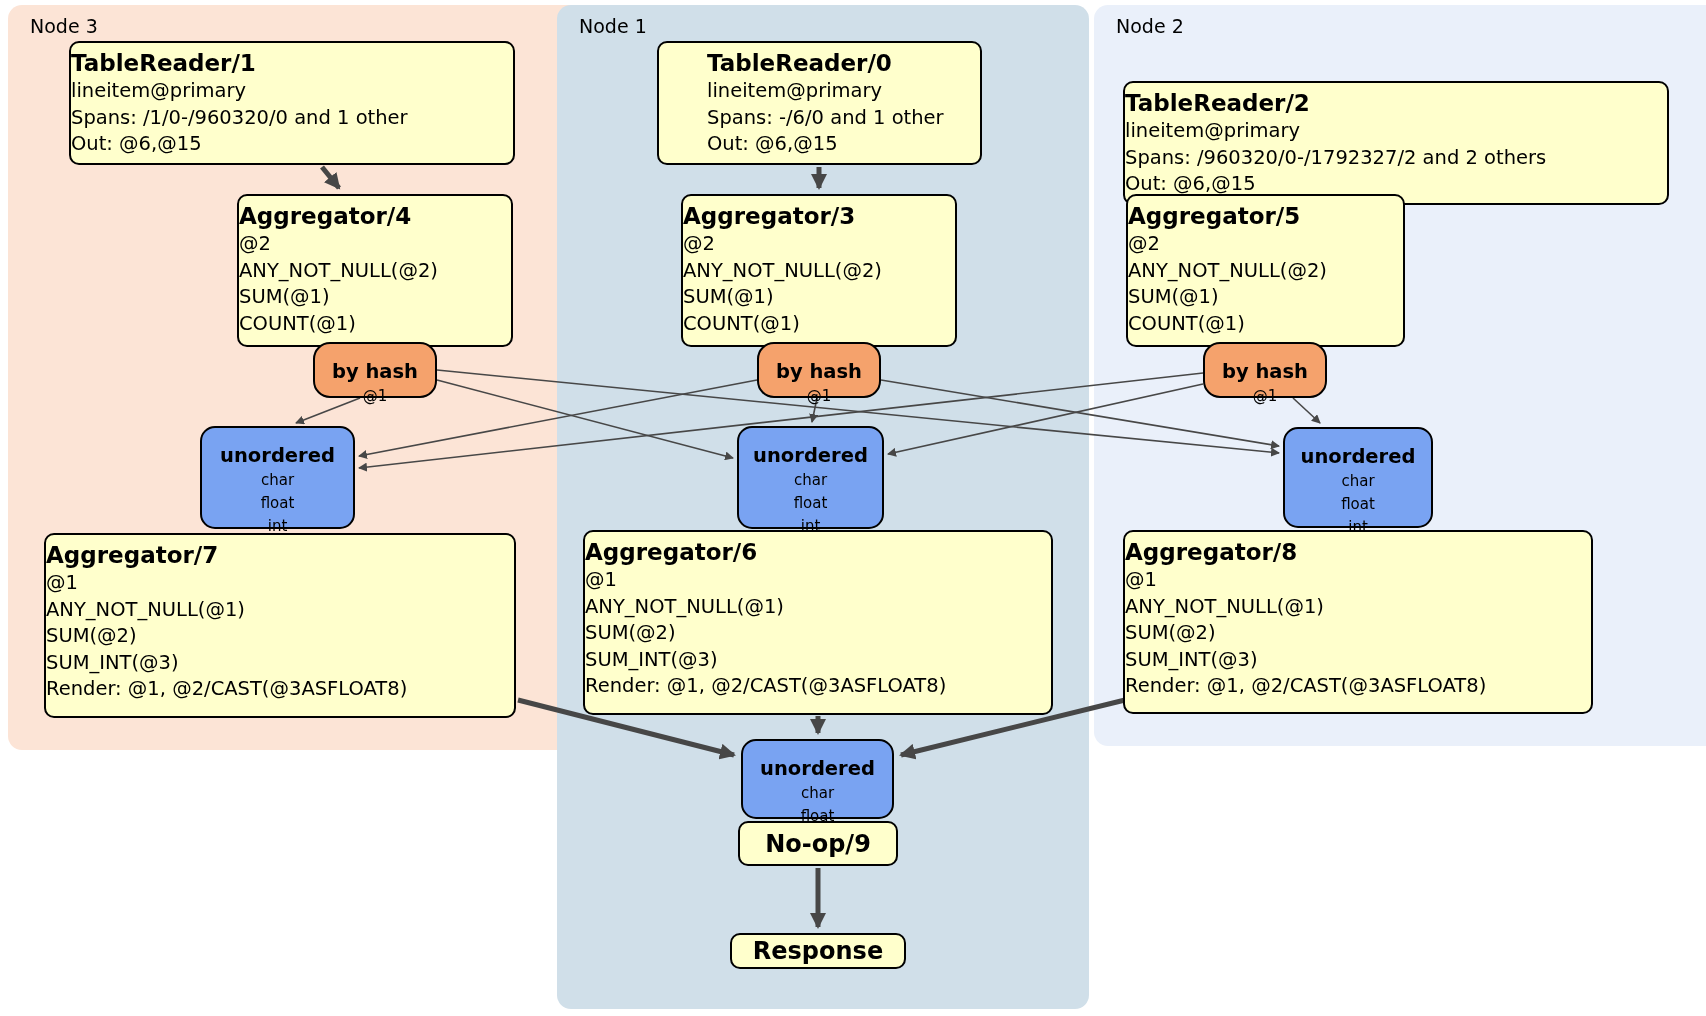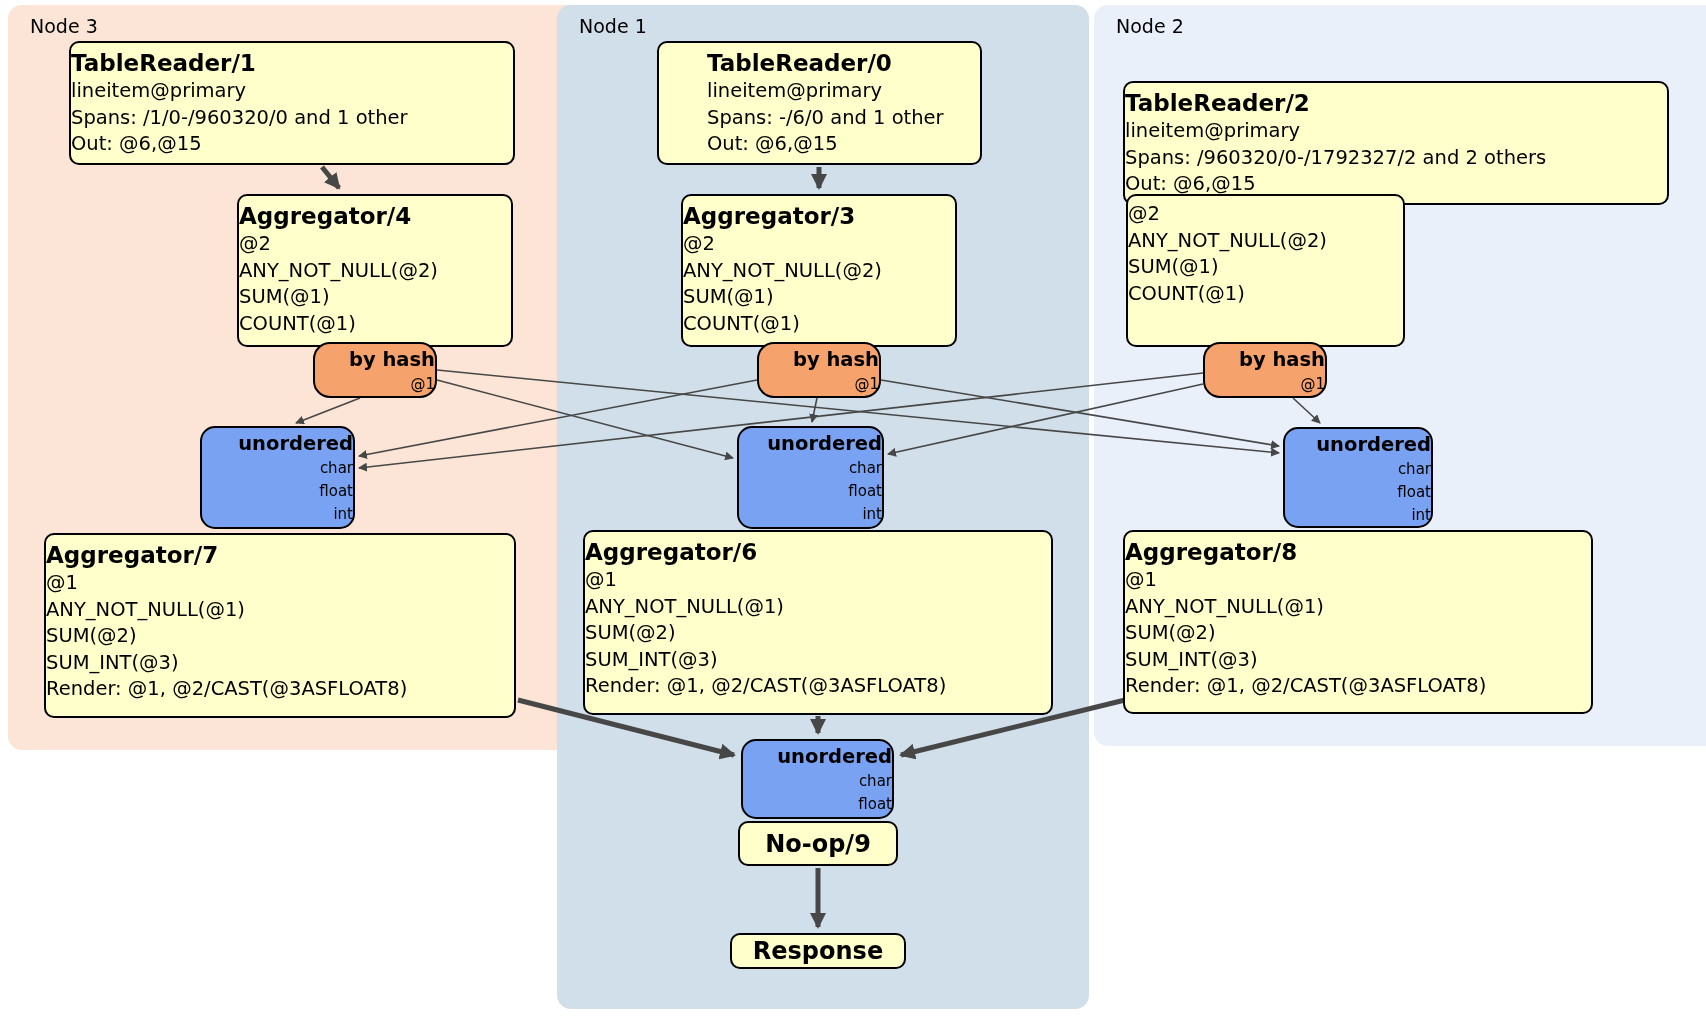--- a/index.html
+++ b/index.html
@@ -22,22 +22,22 @@
 
   .node {
     position:absolute; box-sizing:border-box; 
     background:var(--box_yellow); border:2px solid var(--border_black);
     border-radius:10px; z-index:2; padding-top:5px;
   }
   .node .title { display:block; font-weight:bold; font-size:23px; line-height:30px; }
   .node .line  { display:block; font-size:19.5px; line-height:26.5px; white-space:nowrap; }
 
   .router, .sync {
-    position:absolute; box-sizing:border-box; text-align:right;
-    border:2px solid var(--border_black); z-index:3; padding-top:3px;
+    position:absolute; box-sizing:border-box; text-align:center;
+    border:2px solid var(--border_black); z-index:3; padding-top:15px;
   }
   .router { background:var(--router_orange); border-radius:17px; }
   .sync   { background:var(--sync_blue);     border-radius:15px; }
   .router .title, .sync .title { display:block; font-weight:bold; font-size:19.5px; line-height:26px; }
   .router .line,  .sync .line  { display:block; font-size:15px; line-height:23px; }
 
   .mini { display:flex; align-items:center; justify-content:center; padding-top:0; }
   .mini .title { font-size:24px; line-height:24px; }
 </style>
 </head>
@@ -159,20 +159,21 @@
     <span class="title">Response</span>
   </div>
 
   <div class="node" style="left:1123px; top:41px; width:546px; height:124px;margin-top:40px;">
     <span class="title">TableReader/2</span>
     <span class="line">lineitem@primary</span>
     <span class="line">Spans: /960320/0-/1792327/2 and 2 others</span>
     <span class="line">Out: @6,@15</span>
   </div>
   <div class="node" style="left:1126px; top:194px; width:279px; height:153px;">
+    <span class="title">Aggregator/5</span>
     <span class="line">@2</span>
     <span class="line">ANY_NOT_NULL(@2)</span>
     <span class="line">SUM(@1)</span>
     <span class="line">COUNT(@1)</span>
   </div>
   <div class="router" style="left:1203px; top:342px; width:124px; height:56px;">
     <span class="title">by hash</span>
     <span class="line">@1</span>
   </div>
   <div class="sync" style="left:1283px; top:427px; width:150px; height:101px;">

